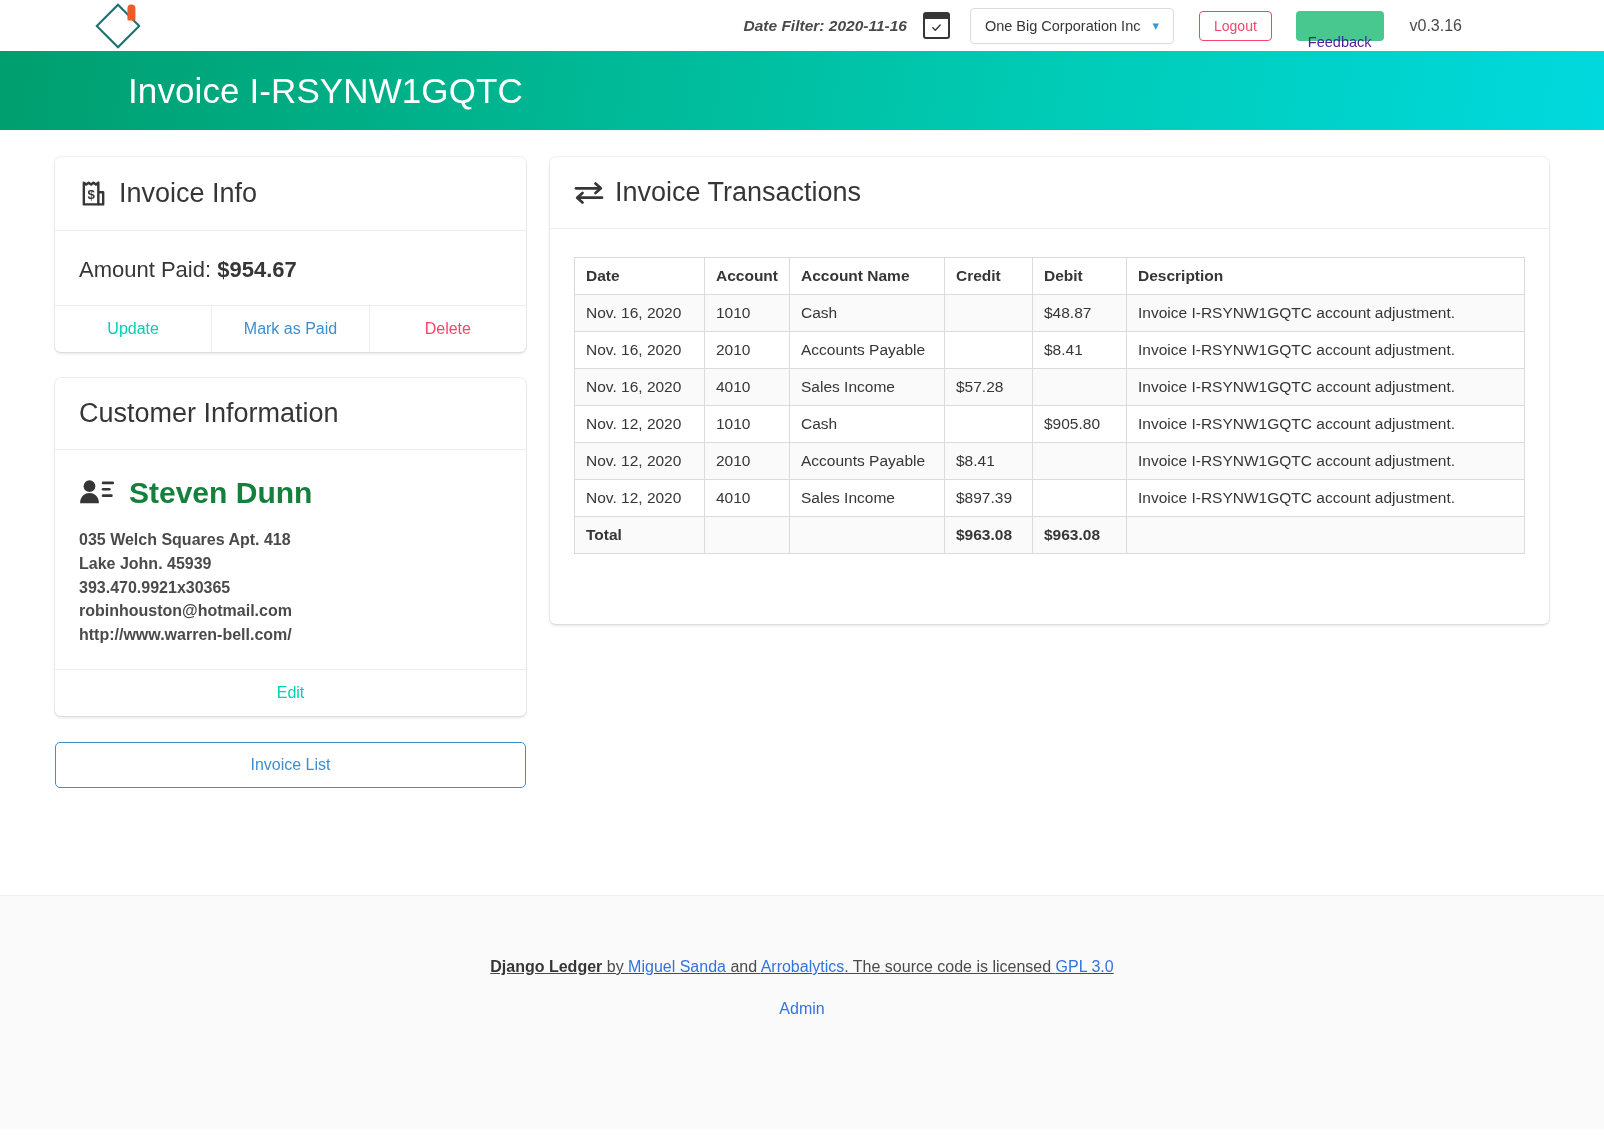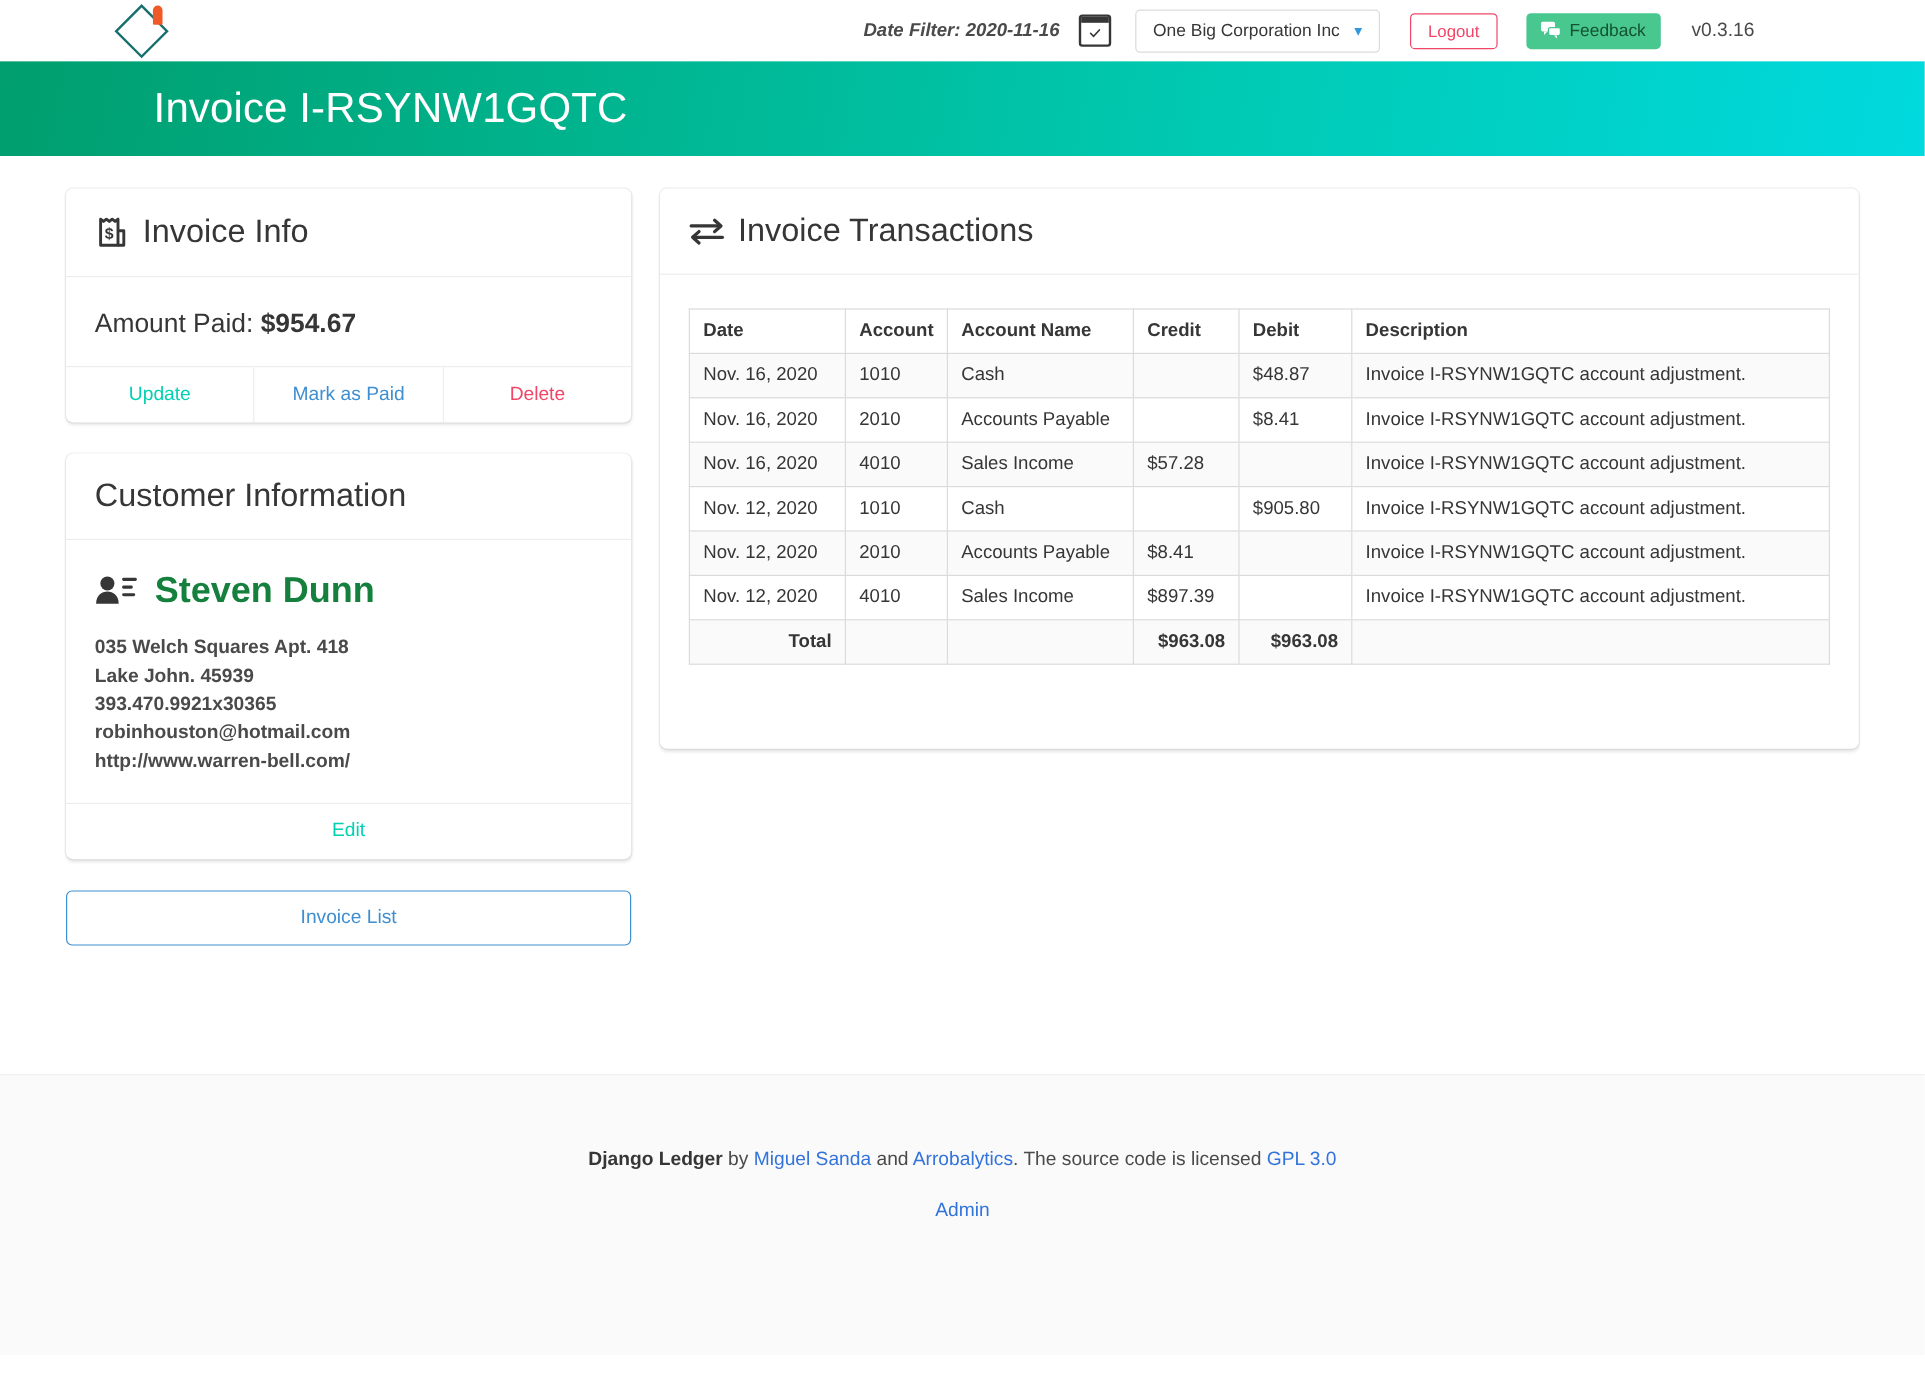--- a/index.html
+++ b/index.html
@@ -90,30 +90,31 @@
     border-radius:4px;
     height:30px;
     padding:0 14px;
     font-size:14px;
     display:flex; align-items:center;
     margin-right:24px;
     cursor:pointer;
   }
   .feedback-btn {
     background:#48c78e;
-    color:#14532d;
+    color:#4c1d95;
     border:none;
     border-radius:4px;
     height:30px;
     padding:0 12px;
     font-size:14.5px;
     display:flex; align-items:center;
-    gap:7px;
+    gap:23px;
     margin-right:26px;
     cursor:pointer;
+    flex-direction:column;
   }
   .version { font-size:16px; color:#4a4a4a; white-space:nowrap; }
 
   
   .hero {
     height:79px;
     background:linear-gradient(100deg, #009e6e 0%, #00b793 35%, #00cbb5 65%, #00d9de 100%);
     display:flex;
     align-items:center;
     padding-left:128px;
@@ -223,36 +224,36 @@
     border:1px solid #dbdbdb;
     padding:9px 11px;
     font-size:15.5px;
     text-align:left;
     vertical-align:middle;
     color:#363636;
   }
   th { font-weight:bold; background:#fff; }
   tbody tr:nth-child(odd) td { background:#fafafa; }
   tbody tr:nth-child(even) td { background:#ffffff; }
-  tr.total-row td { font-weight:bold; background:#fafafa;text-align:right; }
+  tr.total-row td { font-weight:bold; background:#fafafa; }
   .c-date { width:130px; }
   .c-acct { width:85px; }
   .c-name { width:155px; }
   .c-credit { width:88px; }
   .c-debit { width:94px; }
 
   
   .page-footer {
     background:#fafafa;
     border-top:1px solid #f0f0f0;
     height:234px;
     padding-top:62px;
     text-align:center;
   }
-  .footer-text { font-size:16px; color:#4a4a4a; }
+  .footer-text { font-size:16px; color:#4a4a4a;text-decoration:underline; }
   .footer-text b { color:#363636; }
   .flink { color:#3273dc; text-decoration:none; cursor:pointer; }
   .footer-admin { margin-top:24px; }
 </style>
 </head>
 <body>
 
 <div class="topnav">
   <a class="brand">
     <span class="logo-diamond">

